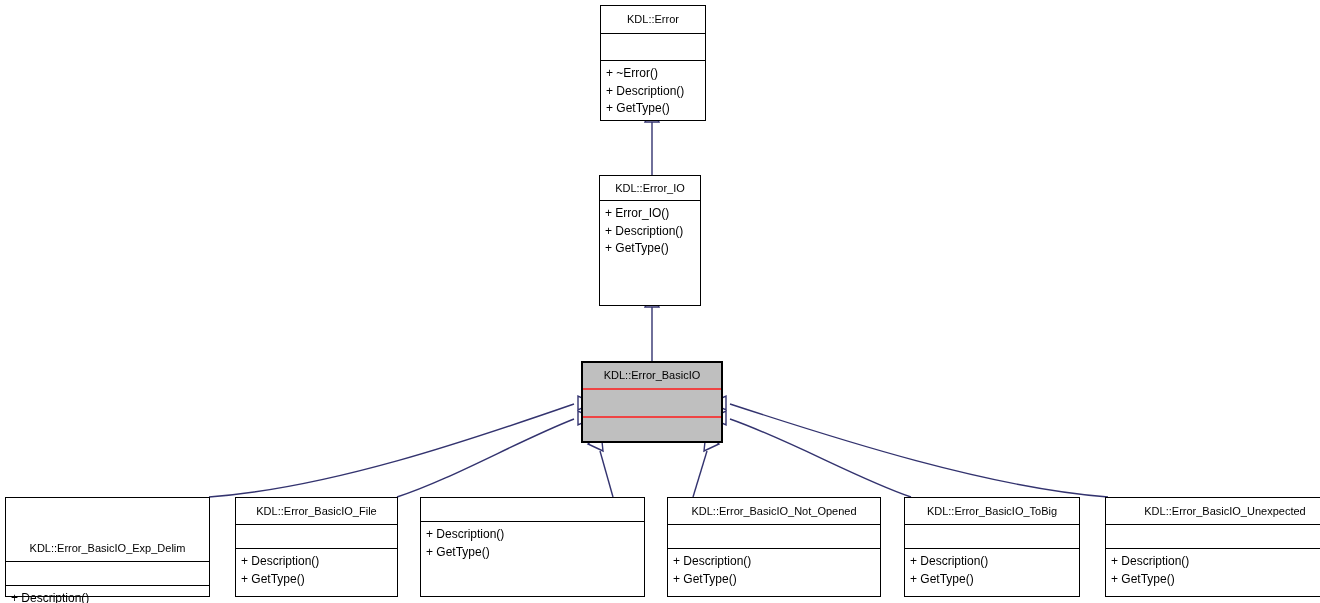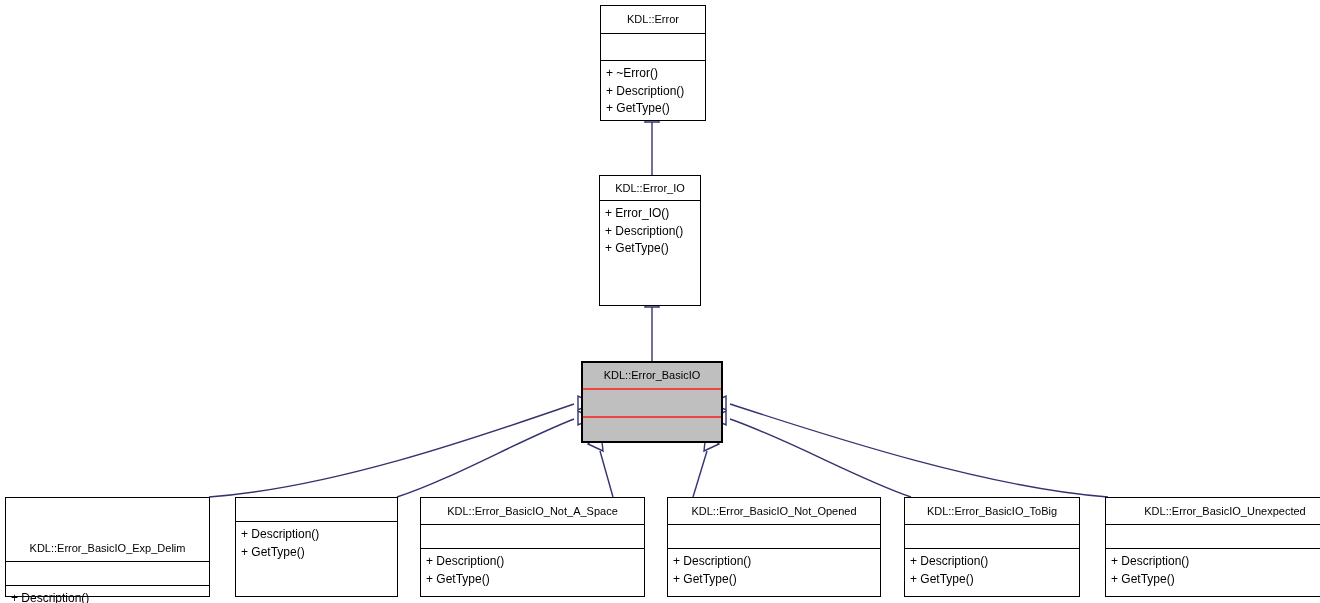--- a/index.html
+++ b/index.html
@@ -145,34 +145,34 @@
       </div>
       <div class="compartment" style="height: 24px;"></div>
       <div class="compartment last">
         <div class="member-list">
           <div class="member">+ Description()</div>
           <div class="member">+ GetType()</div>
         </div>
       </div>
     </div>
     <div class="uml-class" style="left: 235px; top: 497px; width: 163px; height: 100px;">
+      <div class="compartment" style="height: 27px;">
+        <div class="name-wrap">
+          <div class="class-name">KDL::Error_BasicIO_File</div>
+        </div>
+      </div>
       <div class="compartment" style="height: 24px;"></div>
       <div class="compartment last">
         <div class="member-list">
           <div class="member">+ Description()</div>
           <div class="member">+ GetType()</div>
         </div>
       </div>
     </div>
     <div class="uml-class" style="left: 420px; top: 497px; width: 225px; height: 100px;">
-      <div class="compartment" style="height: 27px;">
-        <div class="name-wrap">
-          <div class="class-name">KDL::Error_BasicIO_Not_A_Space</div>
-        </div>
-      </div>
       <div class="compartment" style="height: 24px;"></div>
       <div class="compartment last">
         <div class="member-list">
           <div class="member">+ Description()</div>
           <div class="member">+ GetType()</div>
         </div>
       </div>
     </div>
     <div class="uml-class" style="left: 667px; top: 497px; width: 214px; height: 100px;">
       <div class="compartment" style="height: 27px;">

